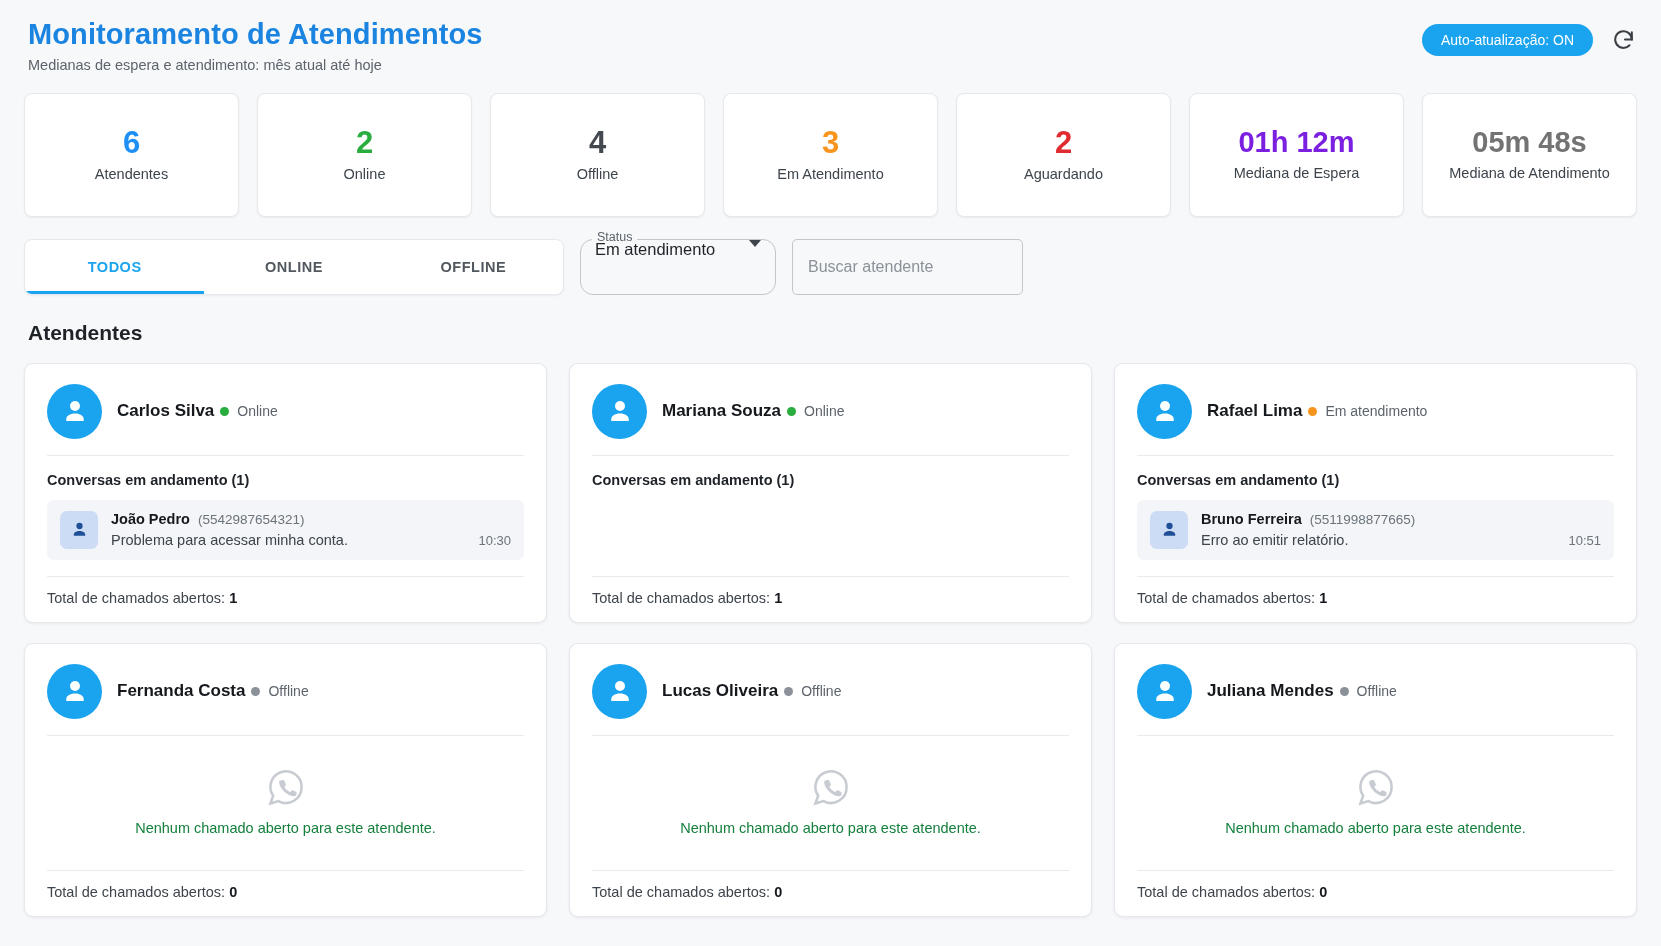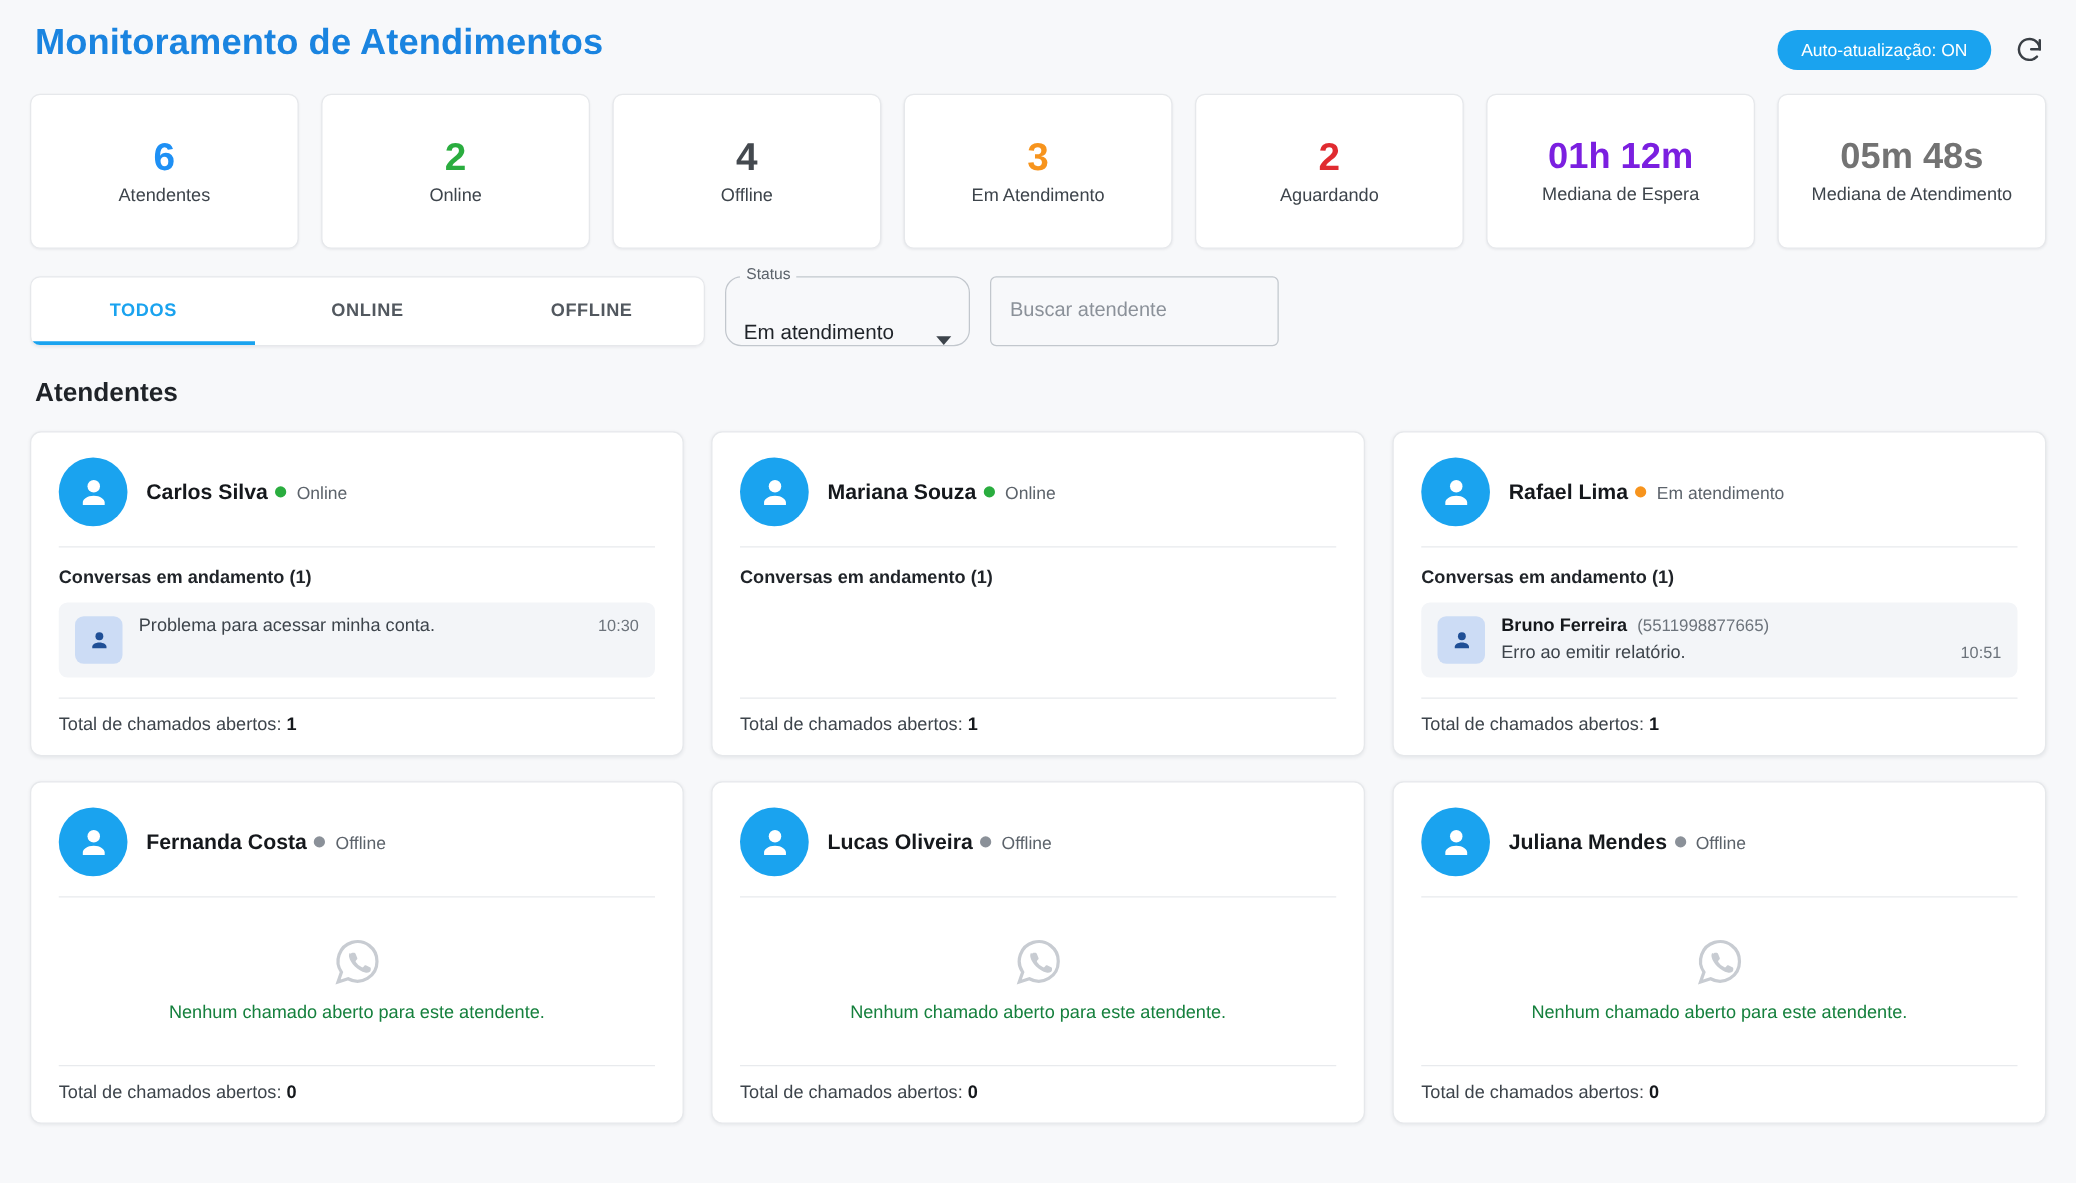--- a/index.html
+++ b/index.html
@@ -64,21 +64,21 @@
   }
   .tab.active { color: #1aa3ef; }
   .tab.active::after {
     content: ""; position: absolute; left: 0; right: 0; bottom: 0;
     height: 3px; background: #1aa3ef;
   }
 
   .select-field {
     position: relative; width: 196px; height: 56px;
     border: 1px solid #c2c7cd; border-radius: 13px; background: transparent;
-    display: flex; align-items: flex-end; padding: 0 14px; cursor: pointer;
+    display: flex; align-items: flex-start; padding: 0 14px; cursor: pointer;
   }
   .select-field .legend {
     position: absolute; top: -9px; left: 11px; padding: 0 5px;
     background: #f7f8fa; font-size: 12.5px; color: #5c636b; line-height: 1;
   }
   .select-value { font-size: 16.5px; color: #1f2328; flex: 1 1 auto; }
   .caret {
     width: 0; height: 0; border-left: 6px solid transparent;
     border-right: 6px solid transparent; border-top: 7px solid #3d444b;
     margin-left: 8px;
@@ -149,20 +149,21 @@
   .card-footer b { color: #15181c; font-weight: 700; }
 </style>
 </head>
 <body>
 
 <div class="page">
 
   <div class="header-row">
     <div class="title-wrap">
       <h1 class="page-title">Monitoramento de Atendimentos</h1>
+      <p class="page-subtitle">Medianas de espera e atendimento: mês atual até hoje</p>
     </div>
     <div class="header-actions">
       <button class="auto-chip">Auto-atualização: ON</button>
       <button class="refresh-btn" title="refresh">
         <svg width="25" height="25" viewBox="0 0 24 24" fill="none" stroke="currentColor" stroke-width="1.9" stroke-linecap="round">
           <path d="M20 11a8 8 0 1 0-2.2 5.6"></path>
           <polyline points="20 4 20 11 13.4 11"></polyline>
         </svg>
       </button>
     </div>
@@ -241,20 +242,24 @@
       <div class="conv-title">Conversas em andamento (1)</div>
       <div>
   <div class="conv-item">
     <div class="conv-avatar">
       <svg width="21" height="21" viewBox="0 0 24 24" fill="#1f4f96">
         <circle cx="12" cy="8" r="3.6"></circle>
         <path d="M12 13.6c-3.9 0-6.5 2-6.5 4v1.4h13v-1.4c0-2-2.6-4-6.5-4z"></path>
       </svg>
     </div>
     <div class="conv-body">
+      <div class="conv-line1">
+        <span class="conv-name">João Pedro</span>
+        <span class="conv-phone">(5542987654321)</span>
+      </div>
       <div class="conv-line2">
         <span class="conv-msg">Problema para acessar minha conta.</span>
         <span class="conv-time">10:30</span>
       </div>
     </div>
   </div>
 </div>
     </div>
 
     <div class="card-spacer"></div>

